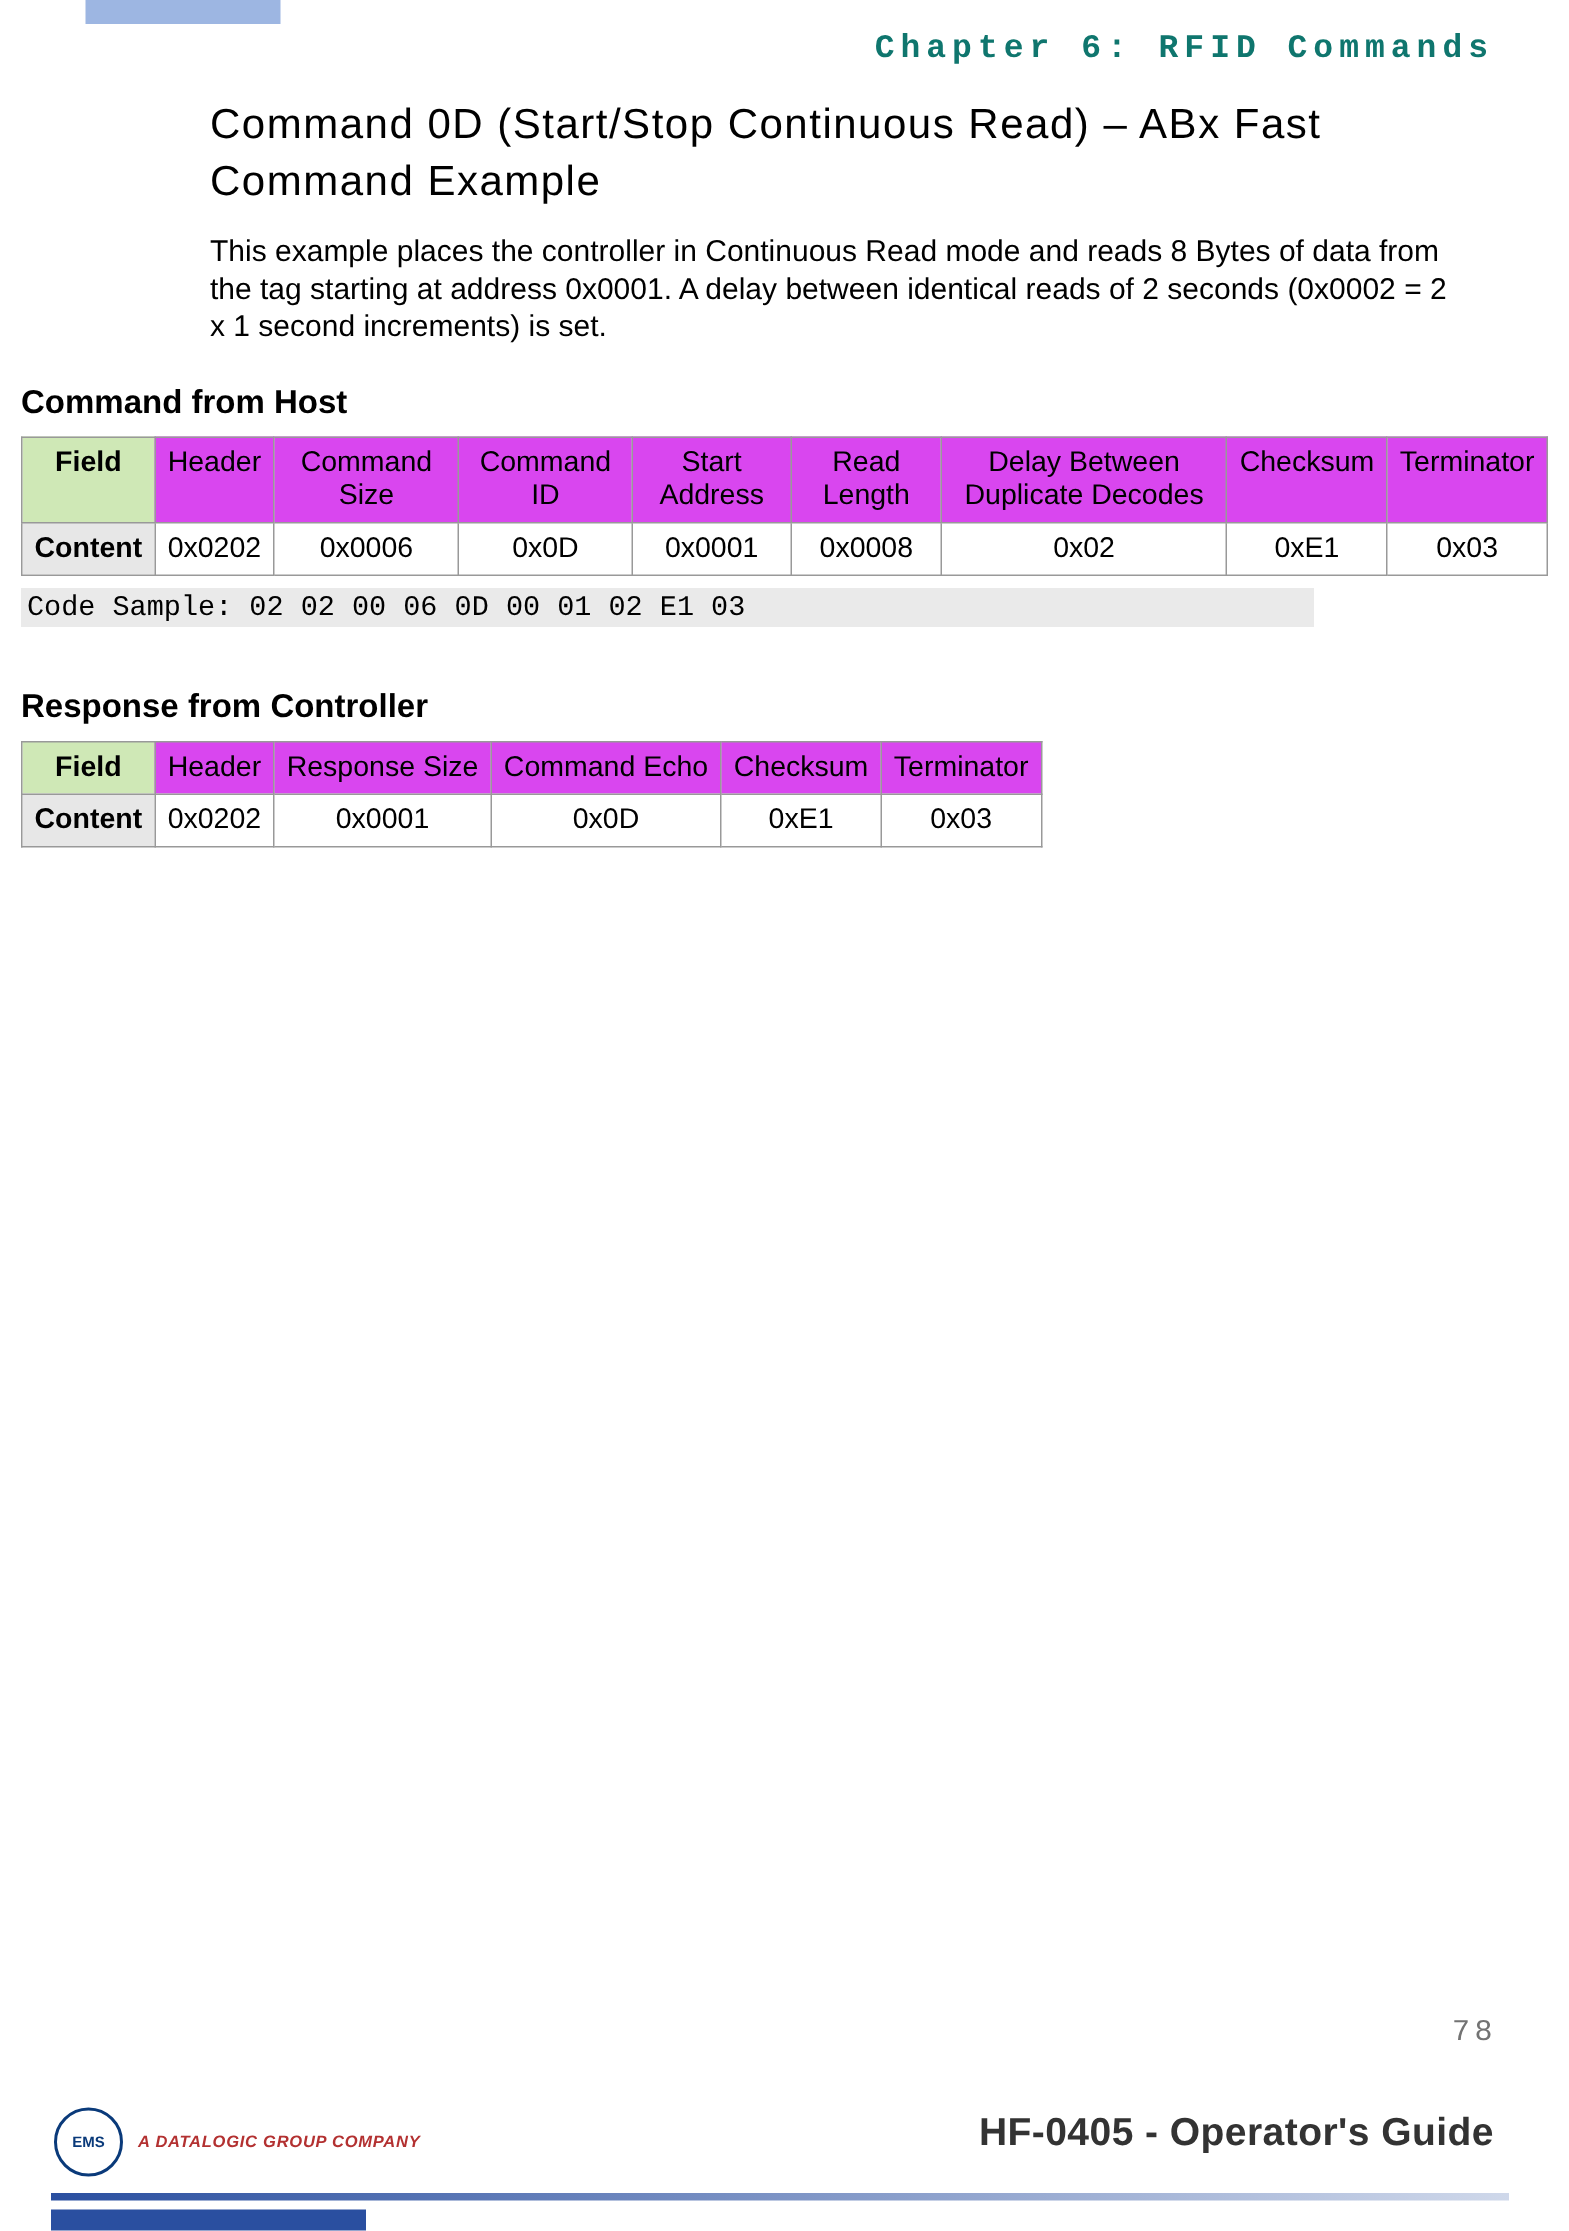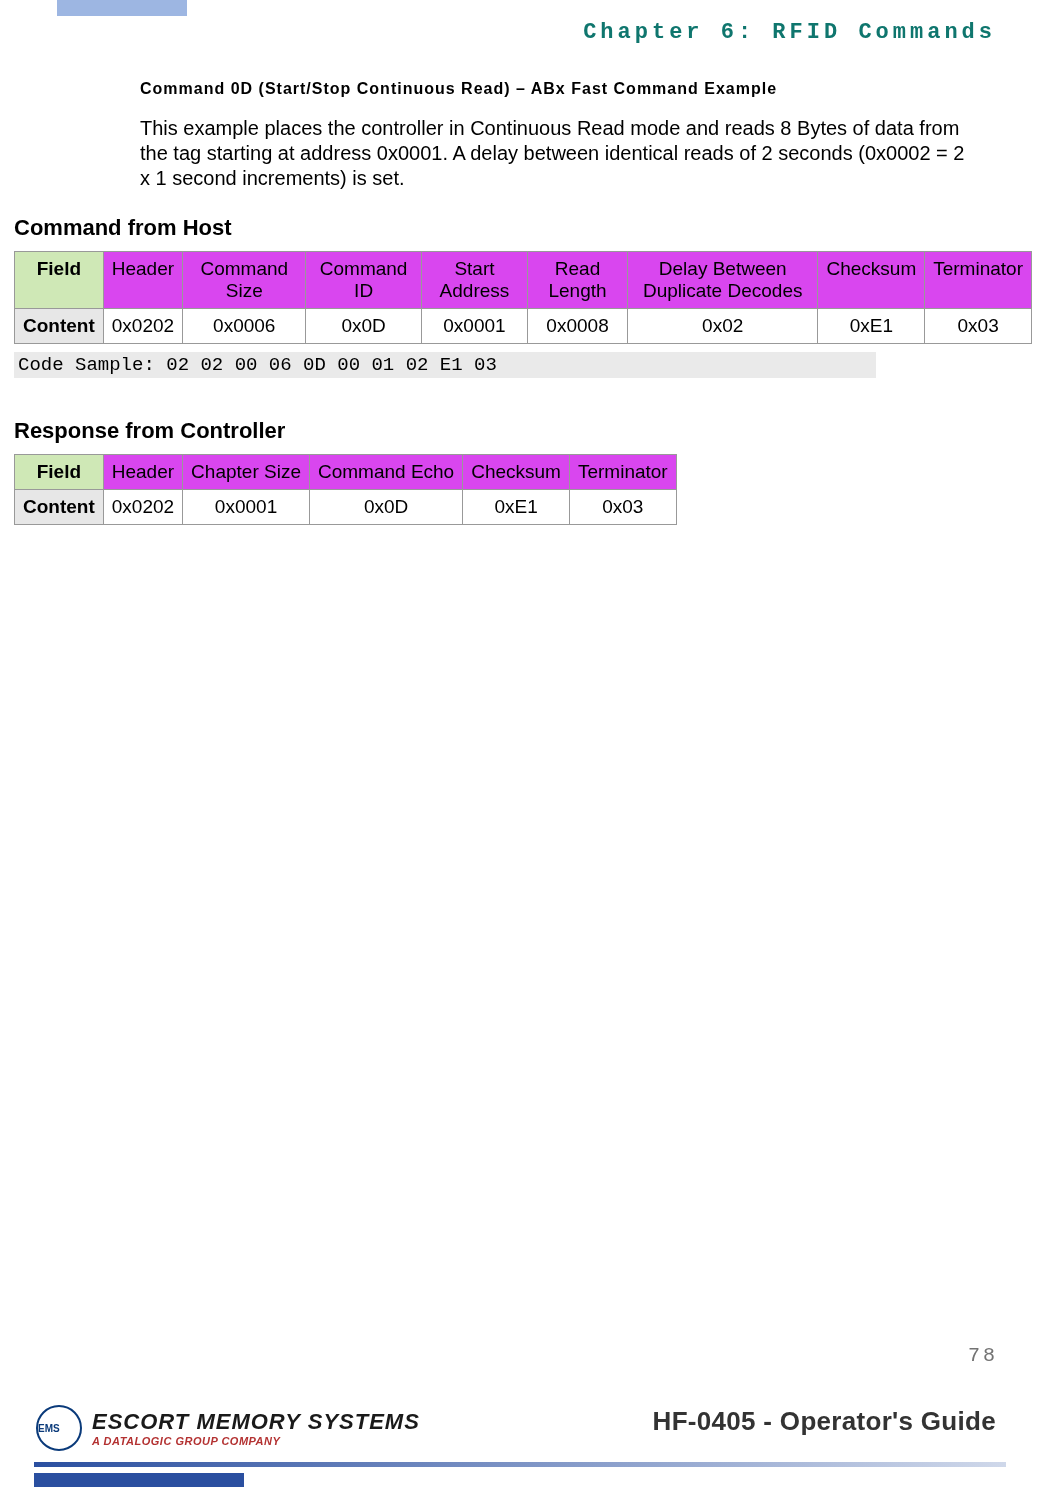--- a/index.html
+++ b/index.html
@@ -33,25 +33,25 @@
   }
   .content {
     position: absolute;
     left: 14px;
     right: 14px;
     top: 60px;
   }
   .section-title-area { margin-left: 126px; margin-right: 40px; }
   .section-title {
     font-family: Arial, Helvetica, sans-serif;
-    font-weight: 700;
-    font-size: 16px;
+    font-weight: 400;
+    font-size: 28px;
     letter-spacing: 1px;
     line-height: 1.35;
-    margin-top: 18px;
+    margin-top: 4px;
     margin-bottom: 16px;
   }
   .paragraph {
     margin-left: 126px;
     margin-right: 60px;
     font-size: 20px;
     line-height: 1.25;
     margin-bottom: 24px;
   }
   .subheading {
@@ -103,21 +103,21 @@
     left: 36px;
     bottom: 36px;
     display: flex;
     align-items: center;
     gap: 10px;
   }
   .ems-badge {
     width: 42px; height: 42px;
     border: 2px solid #0a3a7a;
     border-radius: 50%;
-    display: flex; align-items: center; 
+    display: flex; align-items: center; justify-content: center;
     color: #0a3a7a;
     font-size: 10px;
     font-weight: bold;
   }
   .ems-text .line1 {
     font-family: Arial, sans-serif;
     font-size: 22px;
     font-weight: 900;
     font-style: italic;
     letter-spacing: 1px;
@@ -202,21 +202,21 @@
 
   <div class="code-sample">Code Sample: 02 02 00 06 0D 00 01 02 E1 03</div>
 
   <div class="subheading">Response from Controller</div>
 
   <table class="cmd">
     <tbody>
         <tr class="row-field">
       <th class="rowlabel">Field</th>
       <th>Header</th>
-      <th>Chapter Size</th>
+      <th>Response Size</th>
       <th>Command Echo</th>
       <th>Checksum</th>
       <th>Terminator</th>
     </tr>
     <tr class="row-content">
       <td class="rowlabel">Content</td>
       <td>0x0202</td>
       <td>0x0001</td>
       <td>0x0D</td>
       <td>0xE1</td>
@@ -229,20 +229,19 @@
 </div>
 
 <div class="page-number">78</div>
 
 <div class="footer">
   <div class="ems-logo">
     <div class="ems-badge">
       <span>EMS</span>
     </div>
     <div class="ems-text">
-      <div class="line1">ESCORT MEMORY SYSTEMS</div>
       <div class="line2">A DATALOGIC GROUP COMPANY</div>
     </div>
   </div>
   <div class="guide-title">HF-0405 - Operator's Guide</div>
   <div class="footer-rule"></div>
   <div class="footer-bar"></div>
 </div>
 
 </body></html>

